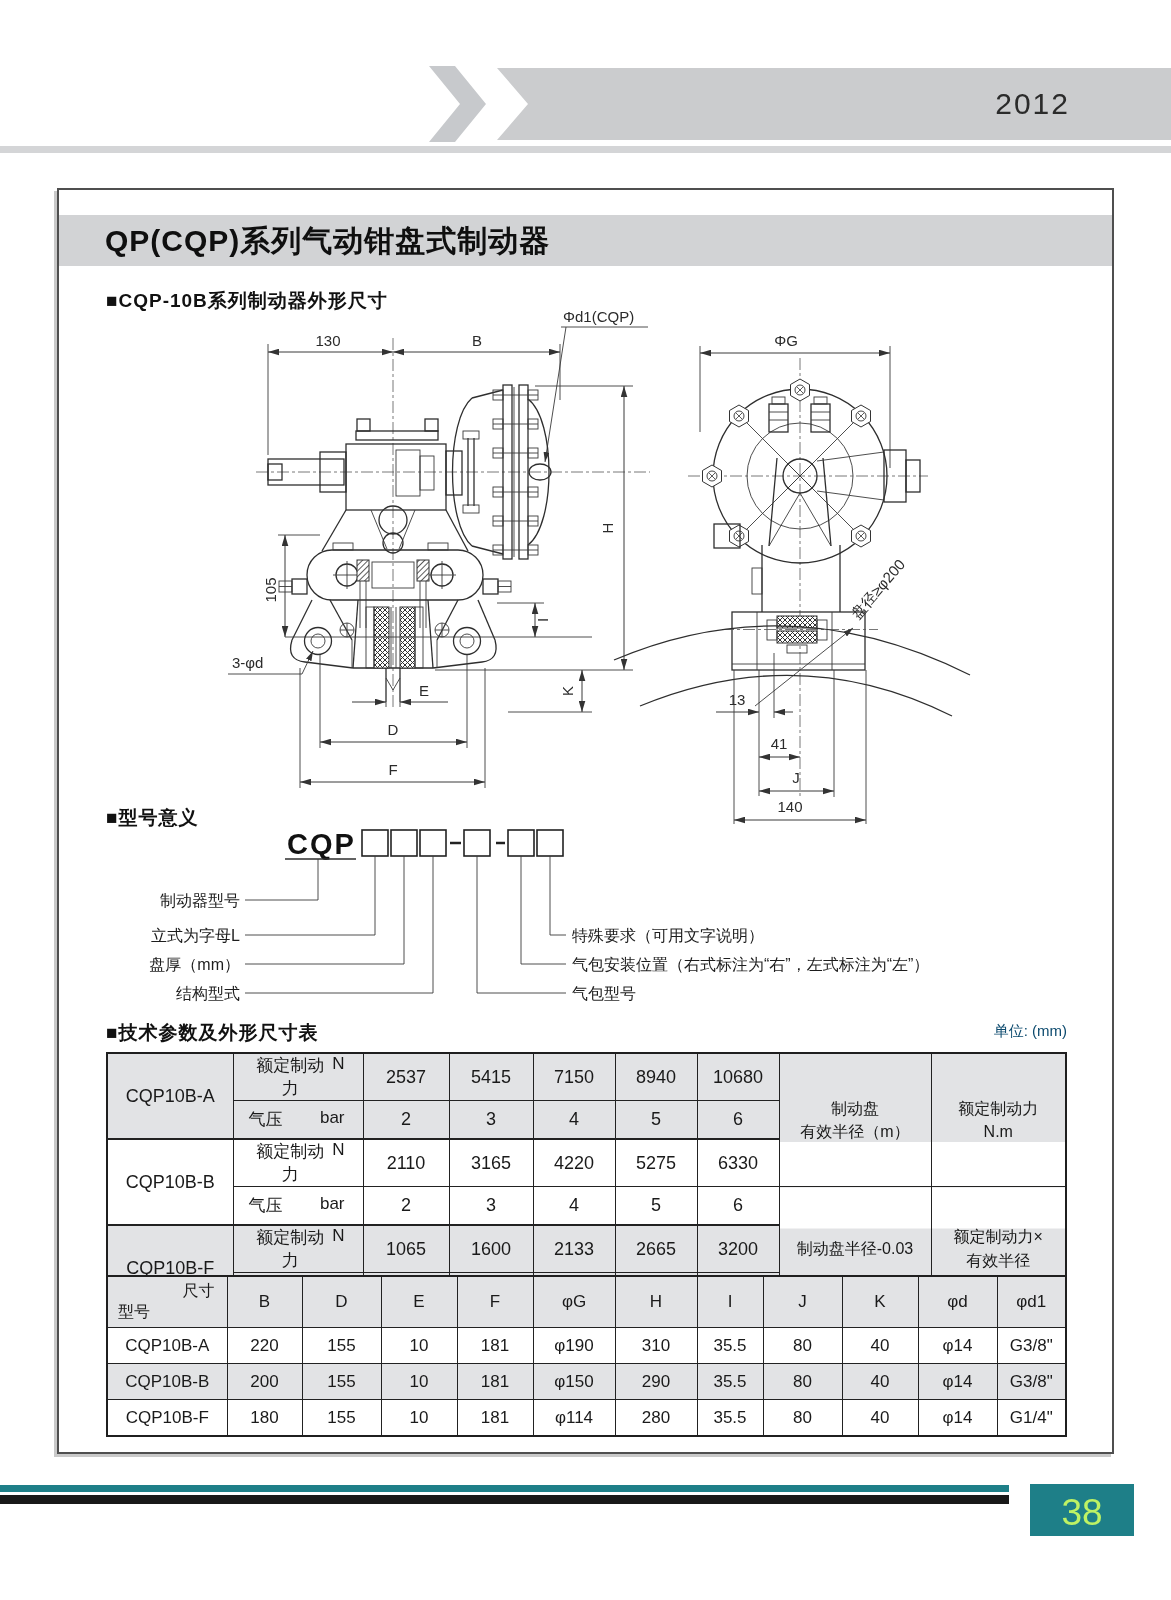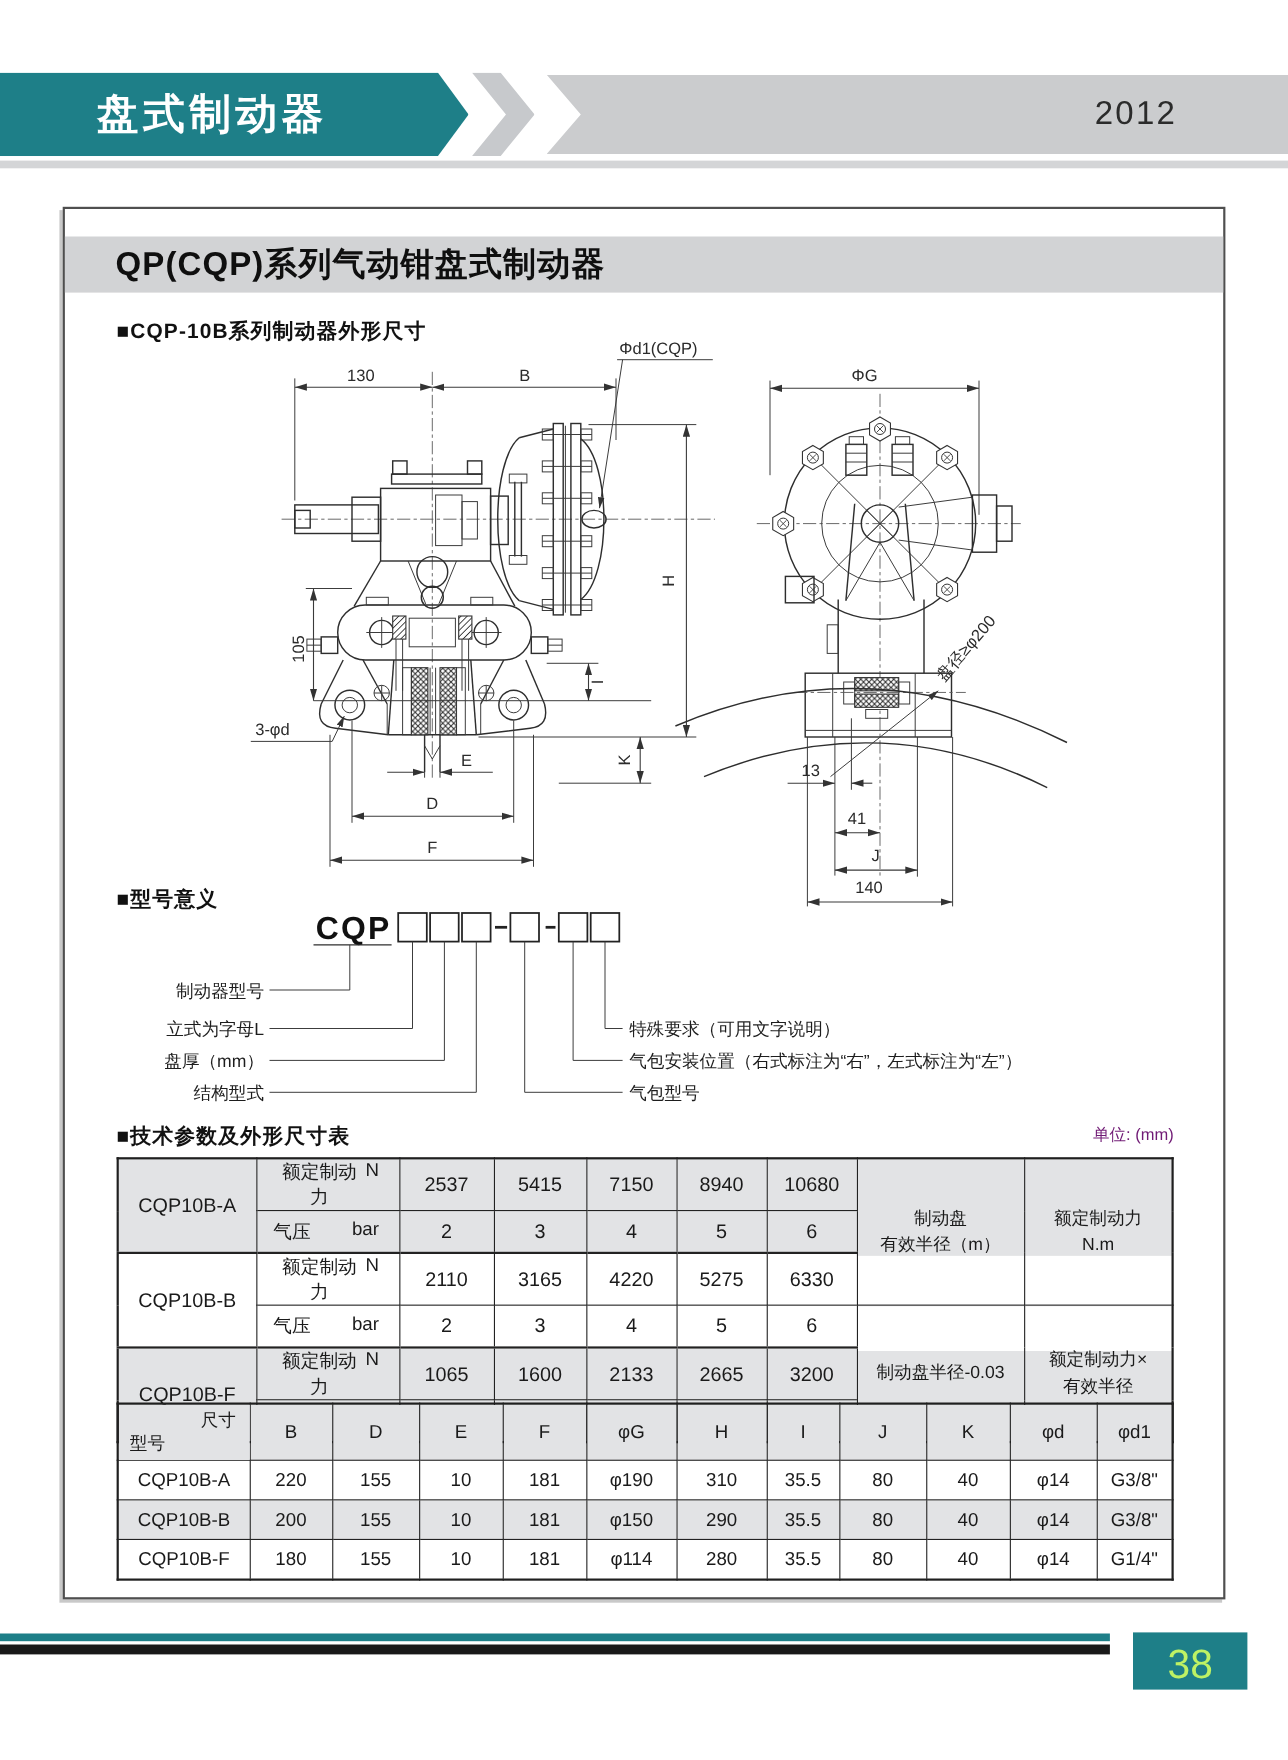--- a/index.html
+++ b/index.html
@@ -17,21 +17,21 @@
   .year{position:absolute;left:980px;top:68px;width:90px;height:86px;line-height:72px;
     text-align:right;font-size:30px;color:#2b2b2b;letter-spacing:2px;}
   .hdr-line{position:absolute;left:0;top:146px;width:1171px;height:7px;background:#d4d5d7;}
   
   .box{position:absolute;left:57px;top:188px;width:1053px;height:1262px;background:#fff;
     border:2px solid #4f4f4f;box-shadow:-3px 3px 0 rgba(100,100,100,.35);}
   .title-band{position:absolute;left:59px;top:215px;width:1053px;height:51px;background:#d2d3d5;}
   .title-band .t{display:block;line-height:51px;padding-left:46px;font-size:30px;font-weight:bold;
     color:#0f0f0f;letter-spacing:1px;}
   .h2{position:absolute;left:106px;font-size:19px;font-weight:bold;color:#111;letter-spacing:1px;}
-  .unit-note{position:absolute;left:905px;top:1022px;width:162px;text-align:right;font-size:15px;color:#701a75;}
+  .unit-note{position:absolute;left:905px;top:1022px;width:162px;text-align:right;font-size:15px;color:#0c4a6e;}
   
   #draw{position:absolute;left:0;top:0;width:1171px;height:1600px;pointer-events:none;}
   .ln{stroke:#2e2e2e;stroke-width:1.3;fill:none;}
   .tn{stroke:#3a3a3a;stroke-width:0.9;fill:none;}
   .dim{stroke:#3a3a3a;stroke-width:1;fill:none;}
   .cl{stroke:#555;stroke-width:0.8;stroke-dasharray:12 3 3 3;fill:none;}
   .dt{font-size:15px;fill:#2b2b2b;}
   .mt{font-size:16px;fill:#1d1d1d;}
   .cqp{font-size:29px;font-weight:bold;fill:#111;letter-spacing:2px;}
   .bx{fill:none;stroke:#222;stroke-width:1.6;}
@@ -63,23 +63,20 @@
   .f-teal{position:absolute;left:0;top:1485px;width:1009px;height:7px;background:#1e7f88;}
   .f-black{position:absolute;left:0;top:1495px;width:1009px;height:9px;background:#191919;}
   .badge{position:absolute;left:1030px;top:1484px;width:104px;height:52px;background:#1e7f88;
     color:#bef264;font-size:37px;font-weight:normal;text-align:center;line-height:58px;}
 </style>
 </head>
 <body>
 
 <div id="page">
 
-  <div class="banner-teal">
-    <span class="t">盘式制动器</span>
-  </div>
   <div class="chev"></div>
   <div class="banner-gray"></div>
   <div class="year">2012</div>
   <div class="hdr-line"></div>
 
   <div class="box"></div>
   <div class="title-band">
     <span class="t">QP(CQP)系列气动钳盘式制动器</span>
   </div>
   <div class="h2" style="top:288px">■CQP-10B系列制动器外形尺寸</div>

